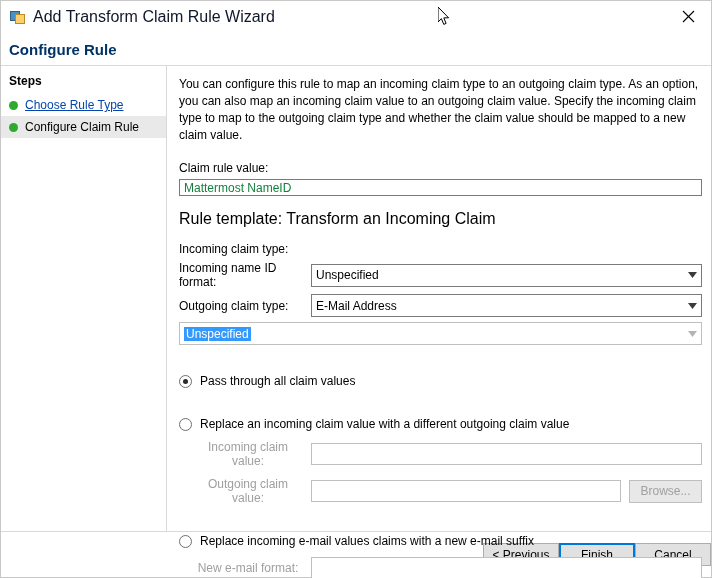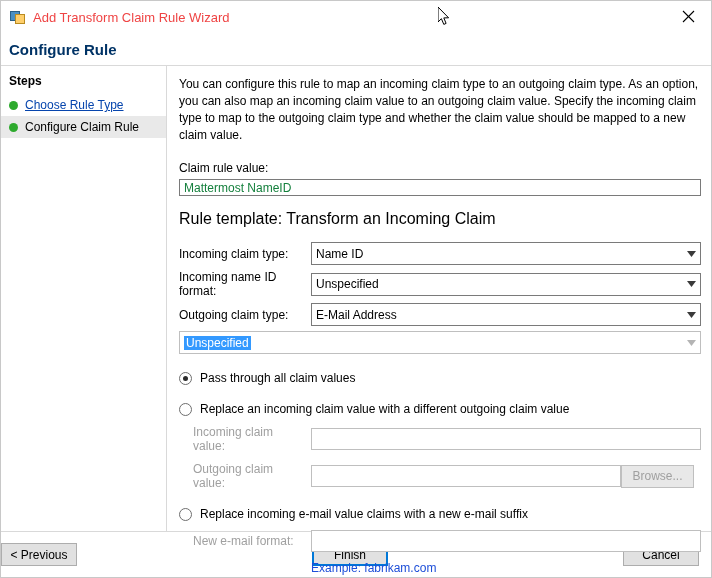--- a/index.html
+++ b/index.html
@@ -52,22 +52,22 @@
   }
   .app-icon .sq2 {
     position: absolute;
     left: 5px; top: 5px;
     width: 10px; height: 10px;
     background: #ffcf6b;
     border: 1px solid #b98b20;
     box-sizing: border-box;
   }
   .titlebar .title-text {
-    font-size: 13px;
-    color: #ef4444;
+    font-size: 16px;
+    color: #0f172a;
     text-align: right;
   }
   .titlebar .close-btn {
     position: absolute;
     right: 0;
     top: 0;
     width: 45px;
     height: 31px;
     display: flex;
     align-items: center;
@@ -217,21 +217,21 @@
     flex: 0 0 17px;
     height: 21px;
     display: flex;
     align-items: center;
     justify-content: center;
   }
   .combo .arrow svg { display: block; }
   .radio-row {
     display: flex;
     align-items: center;
-    margin-top: 17px;
+    margin-top: 29px;
   }
   .radio {
     width: 13px;
     height: 13px;
     border-radius: 50%;
     border: 1px solid #6e6e6e;
     background: #ffffff;
     box-sizing: border-box;
     margin-right: 8px;
     position: relative;
@@ -251,40 +251,41 @@
     font-size: 12px;
   }
   .sub-row {
     display: flex;
     align-items: center;
     margin-top: 9px;
     padding-left: 14px;
   }
   .sub-label {
     flex: 0 0 118px;
-    text-align: left;
+    text-align: center;
     padding-right: 8px;
     font-size: 12px;
     color: #a0a0a0;
     box-sizing: border-box;
   }
   .sub-input {
     flex: 1 1 auto;
     height: 22px;
     border: 1px solid #bfbfbf;
     background: #ffffff;
     box-sizing: border-box;
   }
   .sub-input.short {
     flex: 0 1 auto;
     width: 310px;
   }
   .browse-btn {
     flex: 0 0 73px;
     height: 23px;
+    margin-left: 8px;
     border: 1px solid #bfbfbf;
     background: #e8e8e8;
     color: #a0a0a0;
     font-size: 12px;
     display: flex;
     align-items: center;
     justify-content: center;
     box-sizing: border-box;
   }
   .example-text {
@@ -293,23 +294,21 @@
     padding-left: 132px;
     margin-top: 9px;
   }
   
   .footer {
     flex: 0 0 46px;
     border-top: 1px solid #d9d9d9;
     background: #ffffff;
     display: flex;
     align-items: center;
-    justify-content: space-between;
-    padding-right: 12px;
-    gap: 8px;
+    justify-content: flex-end;
     box-sizing: border-box;
   }
   .btn {
     width: 76px;
     height: 23px;
     border: 1px solid #adadad;
     background: #e1e1e1;
     font-size: 12px;
     display: flex;
     align-items: center;
@@ -373,28 +372,20 @@
       <div class="intro">You can configure this rule to map an incoming claim type to an outgoing claim type. As an option, you can also map an incoming claim value to an outgoing claim value. Specify the incoming claim type to map to the outgoing claim type and whether the claim value should be mapped to a new claim value.</div>
 
       <div class="field-label">Claim rule value:</div>
       <input class="text-input" type="text" value="Mattermost NameID" style="">
 
       <div class="rule-template">Rule template: Transform an Incoming Claim</div>
 
       
       <div class="row">
         <div class="row-label">Incoming claim type:</div>
-        <div class="combo">
-          <span class="combo-value">Name ID</span>
-          <span class="arrow">
-            <svg width="9" height="6" viewBox="0 0 9 6">
-                <polygon points="0,0 9,0 4.5,6" fill="#3a3a3a"></polygon>
-              </svg>
-          </span>
-        </div>
       </div>
 
       
       <div class="row">
         <div class="row-label">Incoming name ID format:</div>
         <div class="combo">
           <span class="combo-value">Unspecified</span>
           <span class="arrow">
             <svg width="9" height="6" viewBox="0 0 9 6">
                 <polygon points="0,0 9,0 4.5,6" fill="#3a3a3a"></polygon>
@@ -448,21 +439,21 @@
 
       <div class="sub-row">
         <span class="sub-label">Outgoing claim value:</span>
         <input class="sub-input short" type="text" disabled="" value="" style="">
         <span class="browse-btn">Browse...</span>
       </div>
 
       
       <div class="radio-row">
         <span class="radio"></span>
-        <span class="radio-label">Replace incoming e-mail value claims with a new e-mail suffix</span>
+        <span class="radio-label">Replace incoming e-mail values claims with a new e-mail suffix</span>
       </div>
 
       <div class="sub-row">
         <span class="sub-label">New e-mail format:</span>
         <input class="sub-input" type="text" disabled="" value="" style="">
       </div>
 
       <div class="example-text">Example: fabrikam.com</div>
 
     </div>

